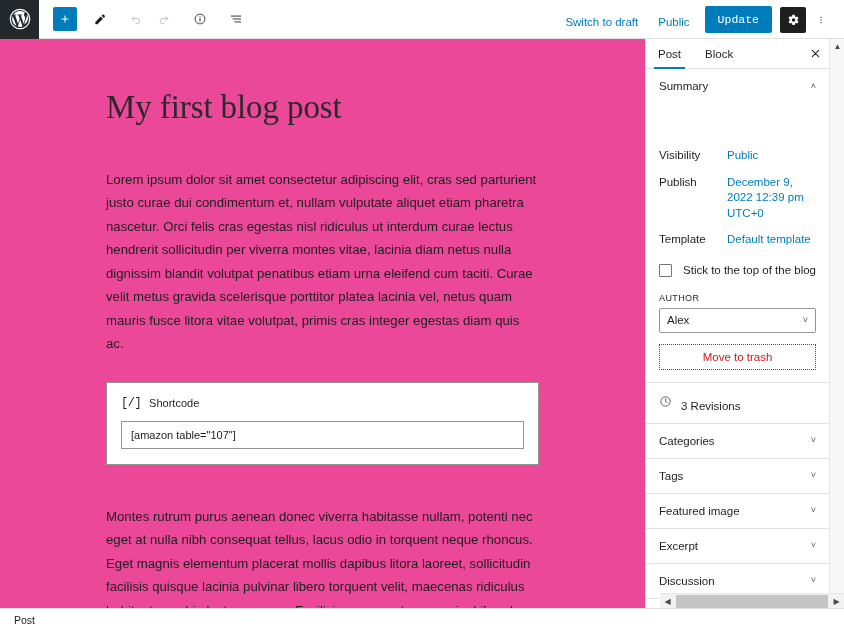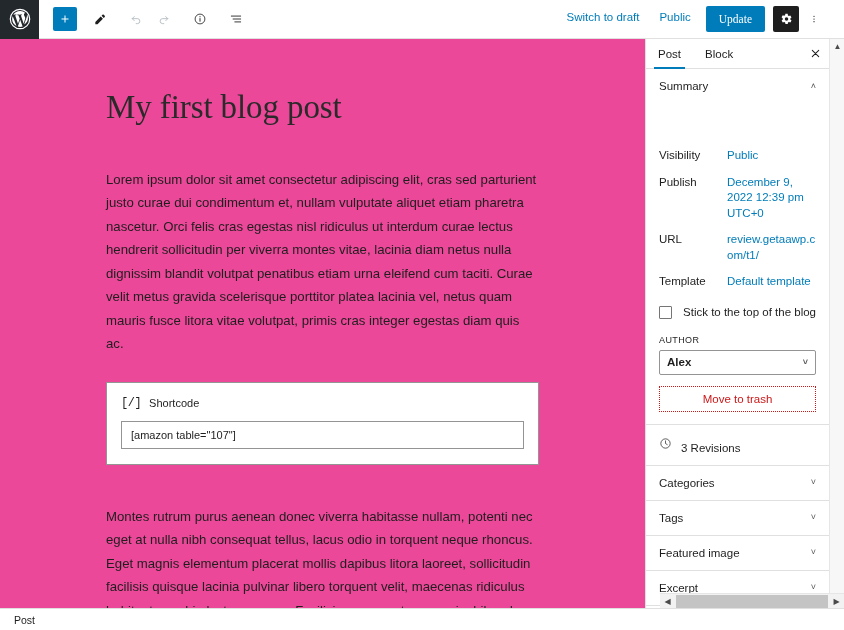--- a/index.html
+++ b/index.html
@@ -33,32 +33,32 @@
     width: 26px; height: 26px;
     display: flex; align-items: center; justify-content: center;
     background: transparent; border: 0; border-radius: 2px;
     cursor: pointer; color: #1e1e1e;
   }
   .tb-btn.add { background: #007cba; color: #fff; border-radius: 2px; width: 24px; height: 24px; }
   .tb-btn.dim { color: #b5bcc2; }
   .tb-gap { width: 6px; }
 
   .tb-right {
-    margin-left: auto; display: flex; align-items: flex-start;
-    gap: 2px; padding-right: 19px;
+    margin-left: auto; display: flex; align-items: flex-end;
+    gap: 2px; padding-right: 12px;
   }
   .tb-link {
     font-size: 11.5px; color: #007cba; background: transparent;
     border: 0; padding: 5px 9px; cursor: pointer; white-space: nowrap;
     font-family: "Liberation Sans", sans-serif;
   }
   .tb-update {
     font-size: 11.5px; color: #fff; background: #007cba;
     border: 0; padding: 7px 13px; cursor: pointer; border-radius: 2px;
-    font-family: Liberation Serif, serif; margin-left: 4px;
+    font-family: Liberation Mono, monospace; margin-left: 4px;
   }
   .tb-gear {
     width: 26px; height: 26px; background: #1e1e1e; color: #fff;
     display: flex; align-items: center; justify-content: center;
     border-radius: 2px; margin-left: 6px; cursor: pointer; border: 0;
   }
   .tb-more {
     width: 22px; height: 26px; display: flex; align-items: center;
     justify-content: center; cursor: pointer; background: transparent; border: 0;
     color: #1e1e1e; margin-left: 2px;
@@ -174,21 +174,20 @@
   .field-label {
     font-size: 9px; letter-spacing: 0.4px; color: #1e1e1e;
     margin: 12px 0 5px 0; text-transform: uppercase;
   }
   .sel {
     width: 100%; height: 25px; border: 1px solid #949494; border-radius: 2px;
     background: #fff; font-size: 11.5px; color: #1e1e1e;
     padding: 0 7px; display: flex; align-items: center;
     justify-content: space-between; cursor: pointer;
     font-family: "Liberation Sans", sans-serif;
-    font-weight: bold;
   }
   .trash-btn {
     margin-top: 11px; width: 100%; height: 26px;
     border: 1px dotted #cc1818; color: #cc1818; background: #fff;
     font-size: 11.5px; display: flex; align-items: center; justify-content: center;
     cursor: pointer; font-family: "Liberation Sans", sans-serif;
   }
 
   .rev-row {
     display: flex; align-items: flex-end; gap: 9px;
@@ -349,24 +348,20 @@
           <div class="row">
             <span class="row-label">Visibility</span>
             <span class="row-value">Public</span>
           </div>
 
           <div class="row">
             <span class="row-label">Publish</span>
             <span class="row-value">December 9, 2022 12:39 pm UTC+0</span>
           </div>
 
-          <div class="row">
-            <span class="row-label">URL</span>
-            <span class="row-value">review.getaawp.com/t1/</span>
-          </div>
 
           <div class="row">
             <span class="row-label">Template</span>
             <span class="row-value">Default template</span>
           </div>
 
           <div class="check-row">
             <span class="cbox"></span>
             <span class="check-label">Stick to the top of the blog</span>
           </div>

